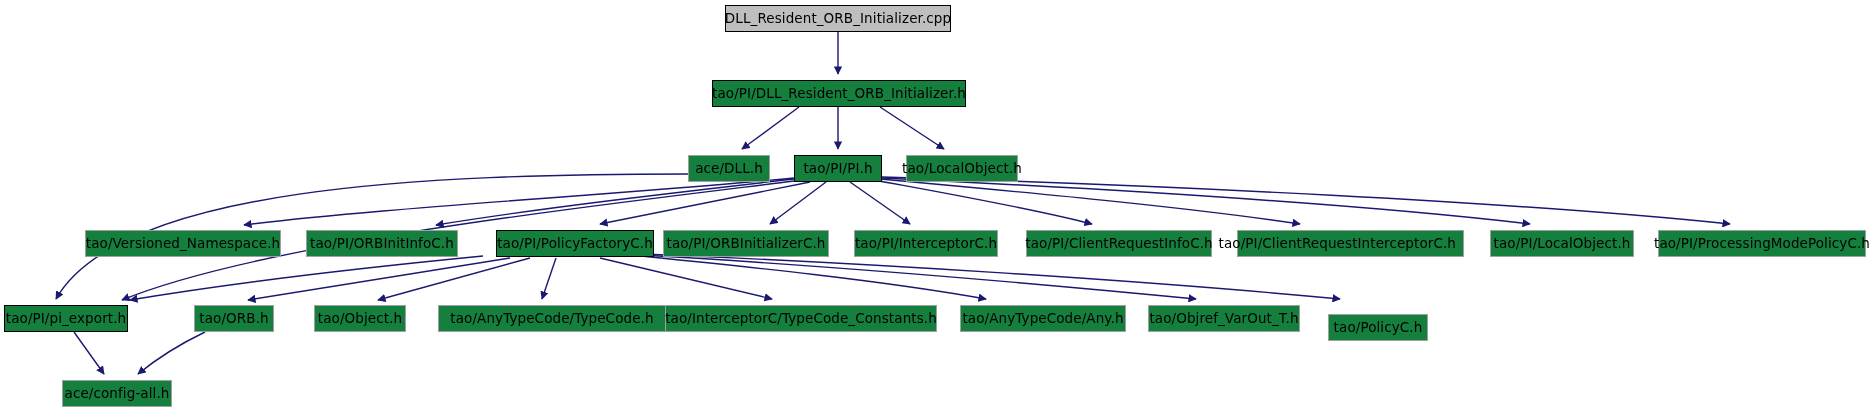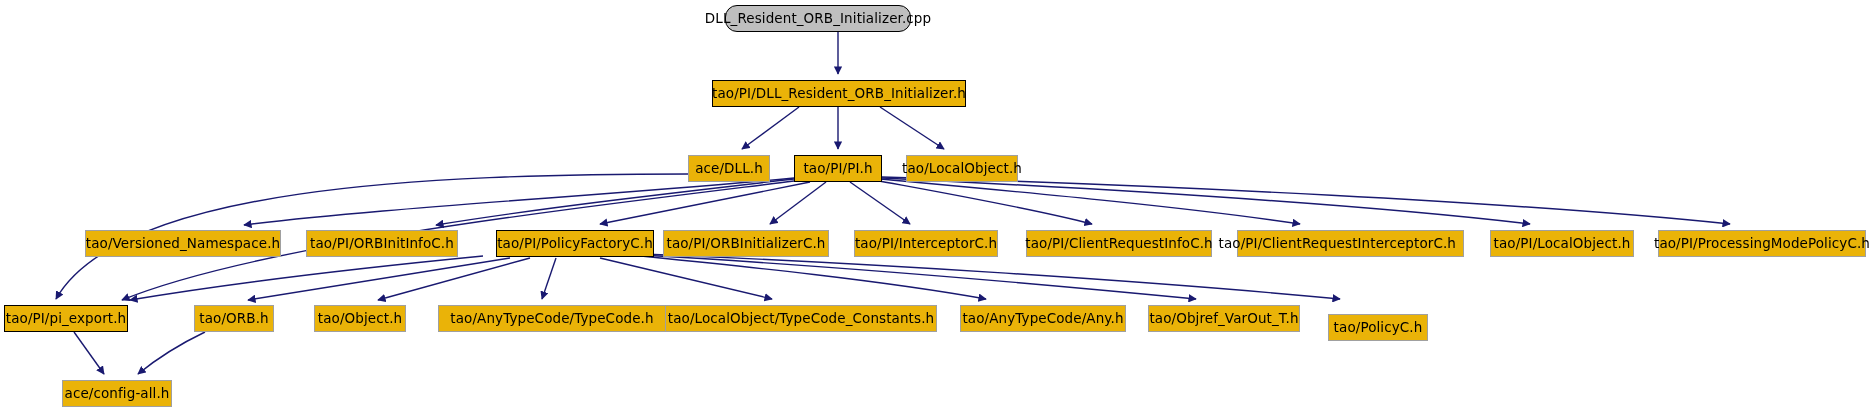--- a/index.html
+++ b/index.html
@@ -25,21 +25,21 @@
     height: 411px;
     pointer-events: none;
   }
   .node {
     position: absolute;
     box-sizing: border-box;
     display: flex;
     align-items: center;
     justify-content: center;
     height: 27px;
-    background: #eab308;
+    background: #15803d;
     border: 1px solid #a0a0a0;
     font-size: 13.5px;
     color: #000000;
     white-space: nowrap;
     letter-spacing: 0.1px;
     line-height: 1;
     z-index: 2;
   }
   .node.bold {
     border: 1.6px solid #000000;
@@ -94,21 +94,21 @@
       <path d="M 641 256 C 740 266 880 280 986 299"></path>
       <path d="M 641 255 C 800 264 1020 282 1196 299"></path>
       <path d="M 641 254 C 850 262 1140 280 1340 299"></path>
 
       <path d="M 74 332 L 104 374"></path>
       <path d="M 205 332 C 180 344 160 356 138 374"></path>
     </g>
   </svg>
 
   <div id="nodes">
-      <div class="node root" style="left: 725px; top: 5px; width: 186px; border-radius: 12px;">
+      <div class="node root" style="left: 725px; top: 5px; width: 226px;">
         <span class="node-label">DLL_Resident_ORB_Initializer.cpp</span>
       </div>
       <div class="node bold" style="left: 712px; top: 80px; width: 254px;">
         <span class="node-label">tao/PI/DLL_Resident_ORB_Initializer.h</span>
       </div>
       <div class="node" style="left: 688px; top: 155px; width: 82px;">
         <span class="node-label">ace/DLL.h</span>
       </div>
       <div class="node bold" style="left: 794px; top: 155px; width: 88px;">
         <span class="node-label">tao/PI/PI.h</span>
@@ -149,21 +149,21 @@
       <div class="node" style="left: 194px; top: 305px; width: 80px;">
         <span class="node-label">tao/ORB.h</span>
       </div>
       <div class="node" style="left: 314px; top: 305px; width: 92px;">
         <span class="node-label">tao/Object.h</span>
       </div>
       <div class="node" style="left: 438px; top: 305px; width: 228px;">
         <span class="node-label">tao/AnyTypeCode/TypeCode.h</span>
       </div>
       <div class="node" style="left: 665px; top: 305px; width: 272px;">
-        <span class="node-label">tao/LocalObject/TypeCode_Constants.h</span>
+        <span class="node-label">tao/InterceptorC/TypeCode_Constants.h</span>
       </div>
       <div class="node" style="left: 960px; top: 305px; width: 166px;">
         <span class="node-label">tao/AnyTypeCode/Any.h</span>
       </div>
       <div class="node" style="left: 1148px; top: 305px; width: 152px;">
         <span class="node-label">tao/Objref_VarOut_T.h</span>
       </div>
       <div class="node" style="left: 1328px; top: 314px; width: 100px;">
         <span class="node-label">tao/PolicyC.h</span>
       </div>

